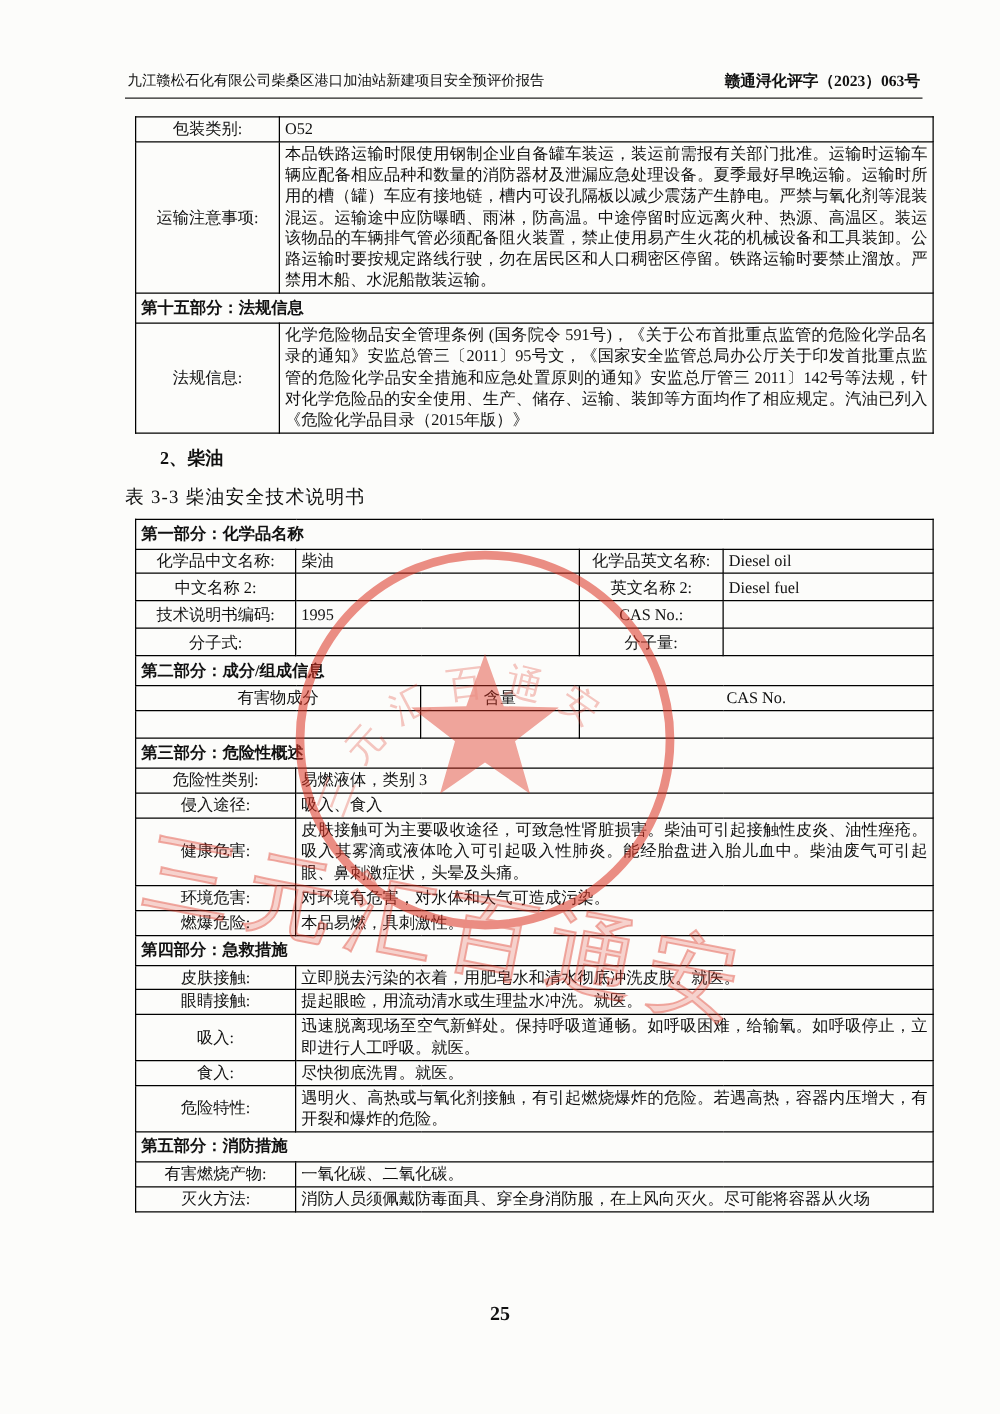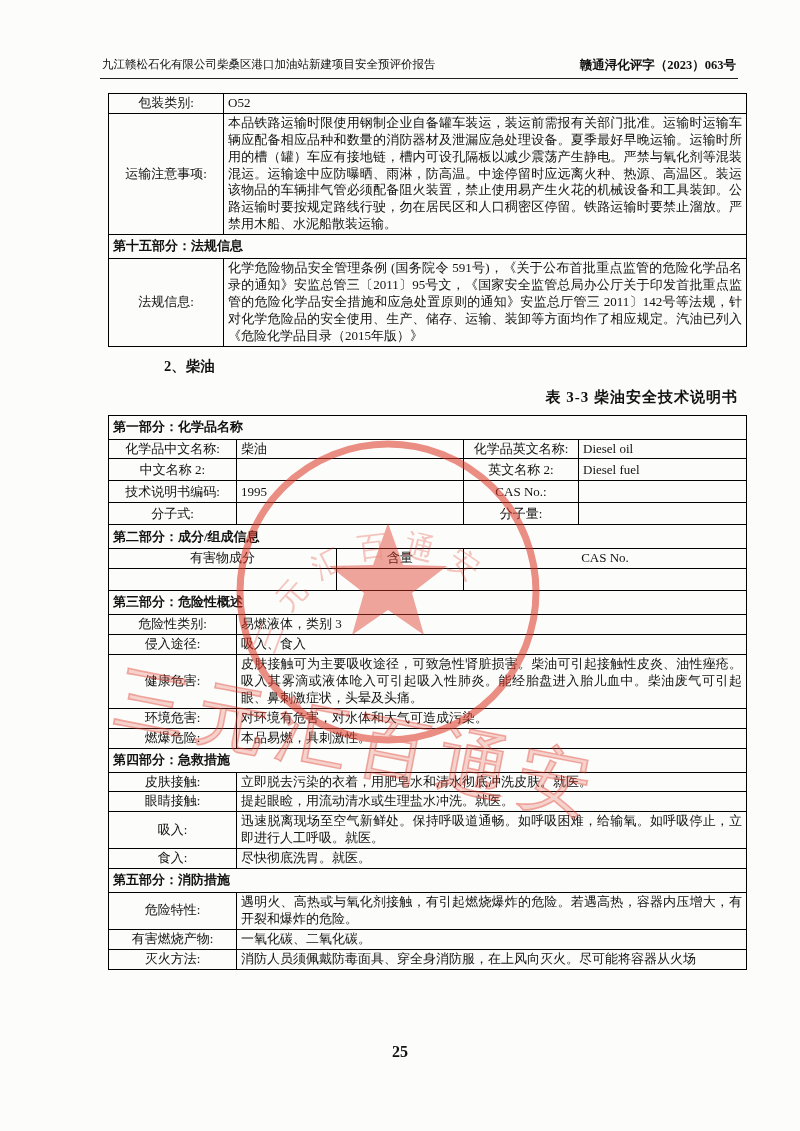--- a/index.html
+++ b/index.html
@@ -9,22 +9,22 @@
   .hdr{display:flex;justify-content:space-between;align-items:flex-start;
        font-size:11.5px;padding:0 2px 4px 2px;border-bottom:1.5px solid #222;
        margin-bottom:14px;white-space:nowrap}
   .hdr .right{font-weight:bold;font-size:12.5px}
   table{border-collapse:collapse;table-layout:fixed;width:638px;font-size:13px;margin:8px}
   td{border:1px solid #000;padding:1px 4px;line-height:1.3;vertical-align:middle;word-break:break-all}
   td:empty{height:19px}
   .lbl{text-align:center;padding:1px 2px}
   .sec{text-align:left;font-weight:bold;height:21px}
   .val{text-align:justify}
-  .h2{font-size:14.5px;font-weight:bold;margin:10px 0 4px 64px}
-  .ttl{text-align:right;font-weight:bold;font-size:15px;margin:12px 0 7px;letter-spacing:1px}
+  .h2{font-size:14.5px;font-weight:bold;margin:10px 0 4px 28px}
+  .ttl{text-align:left;font-weight:normal;font-size:15px;margin:12px 0 7px;letter-spacing:1px}
   .pagenum{position:absolute;left:0;top:1043px;width:800px;text-align:center;
            font-size:16px;font-weight:bold}
   .stamp{position:absolute;left:90px;top:420px;pointer-events:none;opacity:0.55}
 </style>
 </head>
 <body>
 
 <div class="content">
 
   <div class="hdr">
@@ -144,25 +144,25 @@
     </tr>
     <tr>
       <td class="lbl">吸入:</td>
       <td class="val" colspan="4">迅速脱离现场至空气新鲜处。保持呼吸道通畅。如呼吸困难，给输氧。如呼吸停止，立即进行人工呼吸。就医。</td>
     </tr>
     <tr>
       <td class="lbl">食入:</td>
       <td class="val" colspan="4">尽快彻底洗胃。就医。</td>
     </tr>
     <tr>
-      <td class="sec" colspan="5">第五部分：消防措施</td>
+      <td class="lbl">危险特性:</td>
+      <td class="val" colspan="4">遇明火、高热或与氧化剂接触，有引起燃烧爆炸的危险。若遇高热，容器内压增大，有开裂和爆炸的危险。</td>
     </tr>
     <tr>
-      <td class="lbl">危险特性:</td>
-      <td class="val" colspan="4">遇明火、高热或与氧化剂接触，有引起燃烧爆炸的危险。若遇高热，容器内压增大，有开裂和爆炸的危险。</td>
+      <td class="sec" colspan="5">第五部分：消防措施</td>
     </tr>
     <tr>
       <td class="lbl">有害燃烧产物:</td>
       <td class="val" colspan="4">一氧化碳、二氧化碳。</td>
     </tr>
     <tr>
       <td class="lbl">灭火方法:</td>
       <td class="val" colspan="4">消防人员须佩戴防毒面具、穿全身消防服，在上风向灭火。尽可能将容器从火场</td>
     </tr>
   </tbody>

